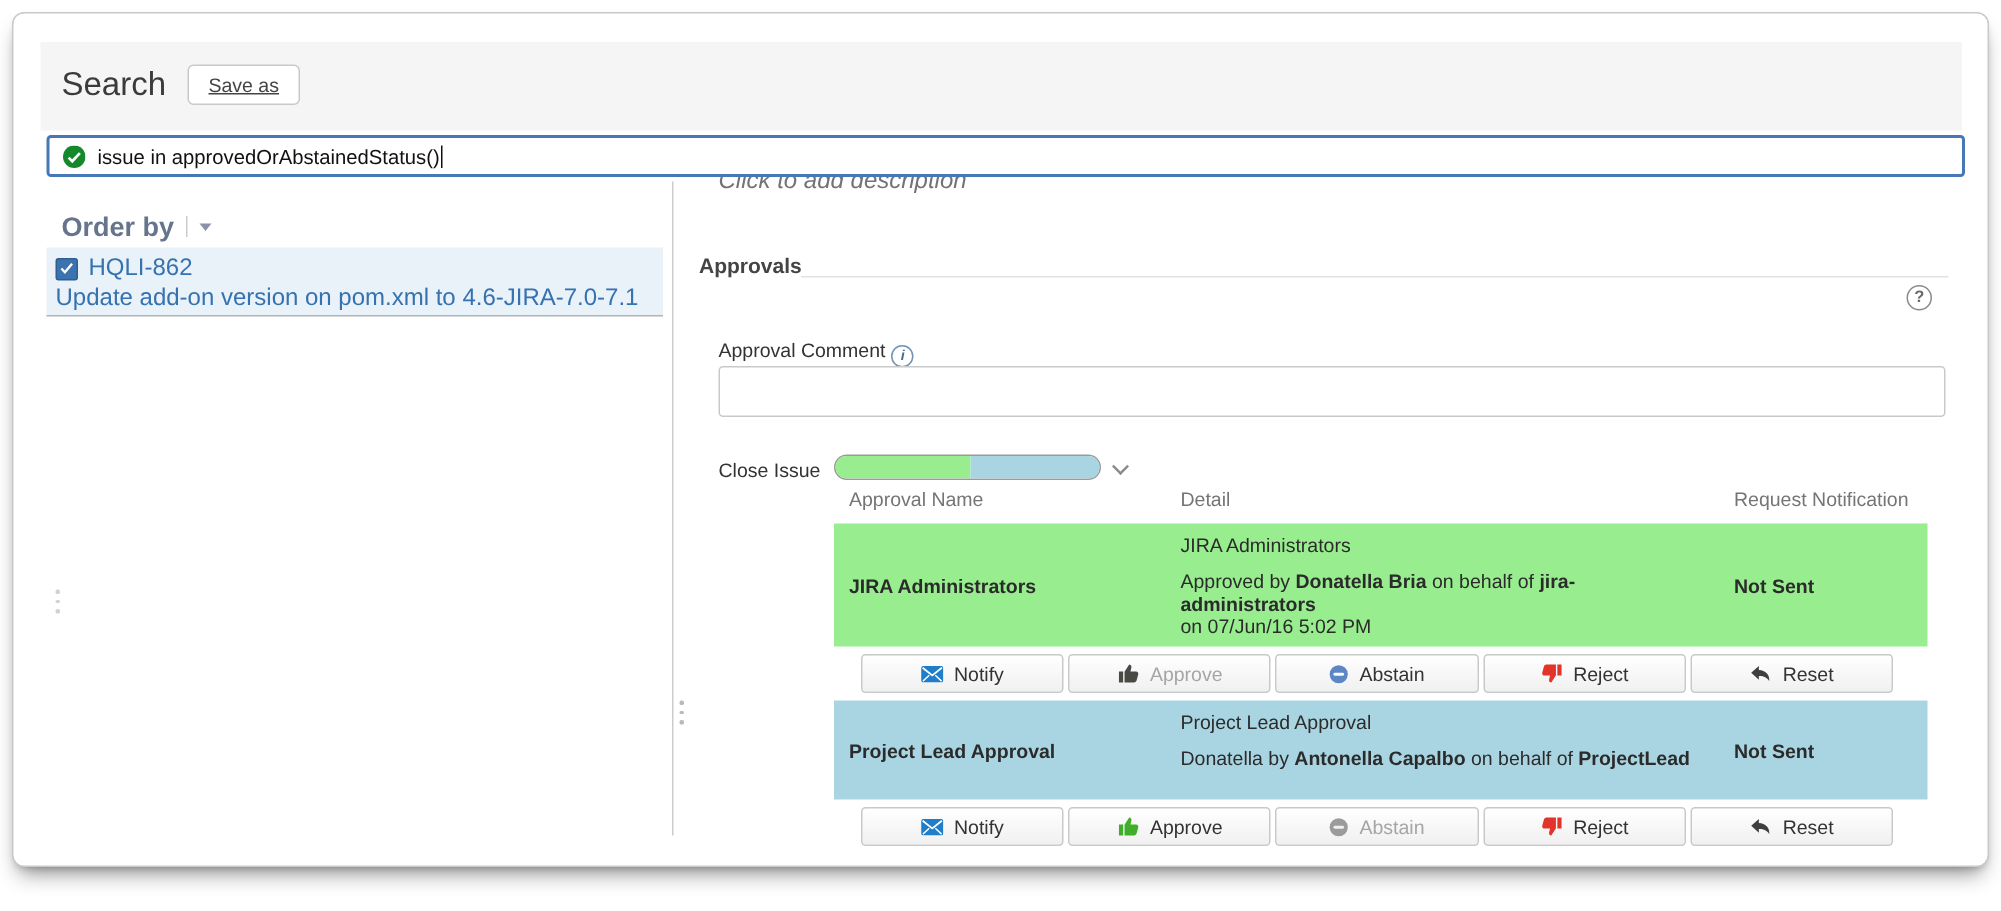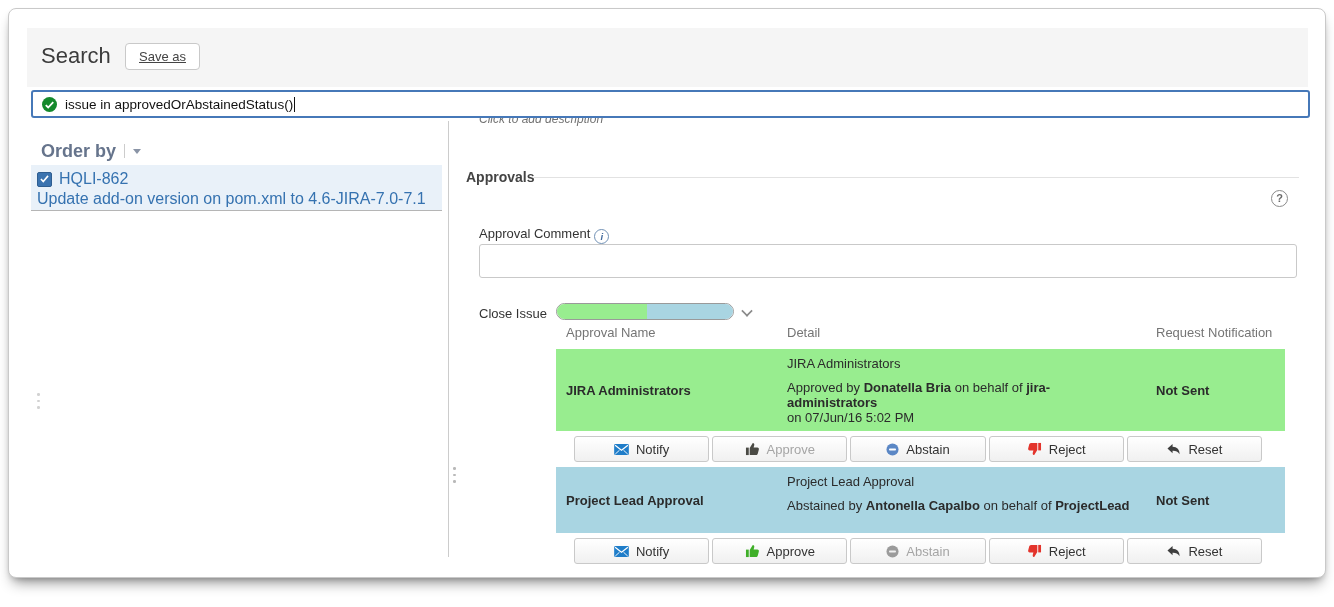--- a/index.html
+++ b/index.html
@@ -15,21 +15,21 @@
               border:1px solid #c9c9c9;border-radius:4px;font-size:13px;color:#444;
               display:flex;align-items:center;cursor:pointer;text-decoration:underline;}
 
   
   .search-box{position:absolute;left:22px;top:81px;width:1266px;height:24px;border:2px solid #4678b8;
               border-radius:3px;background:#fff;z-index:3;display:flex;align-items:center;padding-left:9px;}
   .search-box .txt{font-size:13.5px;color:#111;margin-left:8px;}
   .caret{display:inline-block;width:1px;height:15px;background:#111;margin-left:1px;vertical-align:text-bottom;}
 
   
-  .desc{position:absolute;left:470px;top:103px;font-style:italic;color:#737373;font-size:12px;z-index:1;}
+  .desc{position:absolute;left:470px;top:103px;font-style:italic;color:#737373;font-size:16px;z-index:1;}
 
   
   .v-divider{position:absolute;left:439px;top:112px;width:1px;height:436px;background:#ccc;}
   .dots{position:absolute;width:3px;}
   .dots i{display:block;width:2.5px;height:2.5px;border-radius:50%;background:#b9b9b9;margin-bottom:4px;}
   .dots.left i{background:#d2d2d2;}
 
   
   .orderby-row{position:absolute;left:32px;top:134px;display:flex;align-items:center;height:16px;}
   .orderby-label{font-size:18px;font-weight:bold;color:#66748c;}
@@ -38,21 +38,21 @@
             border-top:5px solid #8a94a6;}
   .issue-item{position:absolute;left:22px;top:156px;width:411px;height:46px;background:#e9f1f9;
               border-bottom:1px solid #b5b5b5;box-sizing:border-box;padding:6px 6px 0 6px;
               font-size:16px;color:#3572b0;cursor:pointer;}
   .issue-line1{display:flex;align-items:center;gap:7px;height:16px;}
   .checkbox{width:13px;height:13px;background:#3b73af;border:1px solid #2f5e91;border-radius:2px;
             display:inline-flex;align-items:center;justify-content:center;}
   .issue-summary{margin-top:4px;line-height:16px;}
 
   
-  .approvals-head{position:absolute;left:457px;top:160px;right:26px;display:flex;align-items:center;gap:0;z-index:0;}
+  .approvals-head{position:absolute;left:457px;top:160px;right:26px;display:flex;align-items:flex-end;gap:0;z-index:0;}
   .approvals-title{font-size:14px;font-weight:bold;color:#444;white-space:nowrap;}
   .head-rule{flex:1;height:1px;background:#e2e2e2;}
   .help-icon{position:absolute;left:1262px;top:181px;width:15px;height:15px;border:1.6px solid #8a8a8a;
              border-radius:50%;color:#6a6a6a;font-size:11px;font-weight:bold;text-align:center;
              line-height:15px;cursor:pointer;}
   .field-label{position:absolute;font-size:13px;color:#333;}
   .info-icon{display:inline-block;width:13px;height:13px;border:1px solid #7191b5;border-radius:50%;
              color:#41699c;font-size:9.5px;font-style:italic;font-weight:bold;text-align:center;
              line-height:13px;margin-left:4px;vertical-align:-2px;cursor:pointer;}
   .comment-input{position:absolute;left:470px;top:235px;width:804px;height:28px;border:1px solid #c9c9c9;
@@ -220,21 +220,21 @@
         </svg>
         <span>Reset</span>
       </button>
     </div>
 
     <div class="t-row abstained">
       <div class="cell-name">Project Lead Approval</div>
       <div class="cell-detail">
         <div class="dline1">Project Lead Approval</div>
         <div>
-          <span>Abstained by</span>
+          <span>Donatella by</span>
           <b class="nm">Antonella Capalbo</b>
           <span>on behalf of</span>
           <b class="nm">ProjectLead</b>
         </div>
       </div>
       <div class="cell-notif">Not Sent</div>
     </div>
 
     <div class="btn-row">
       <button class="btn">

